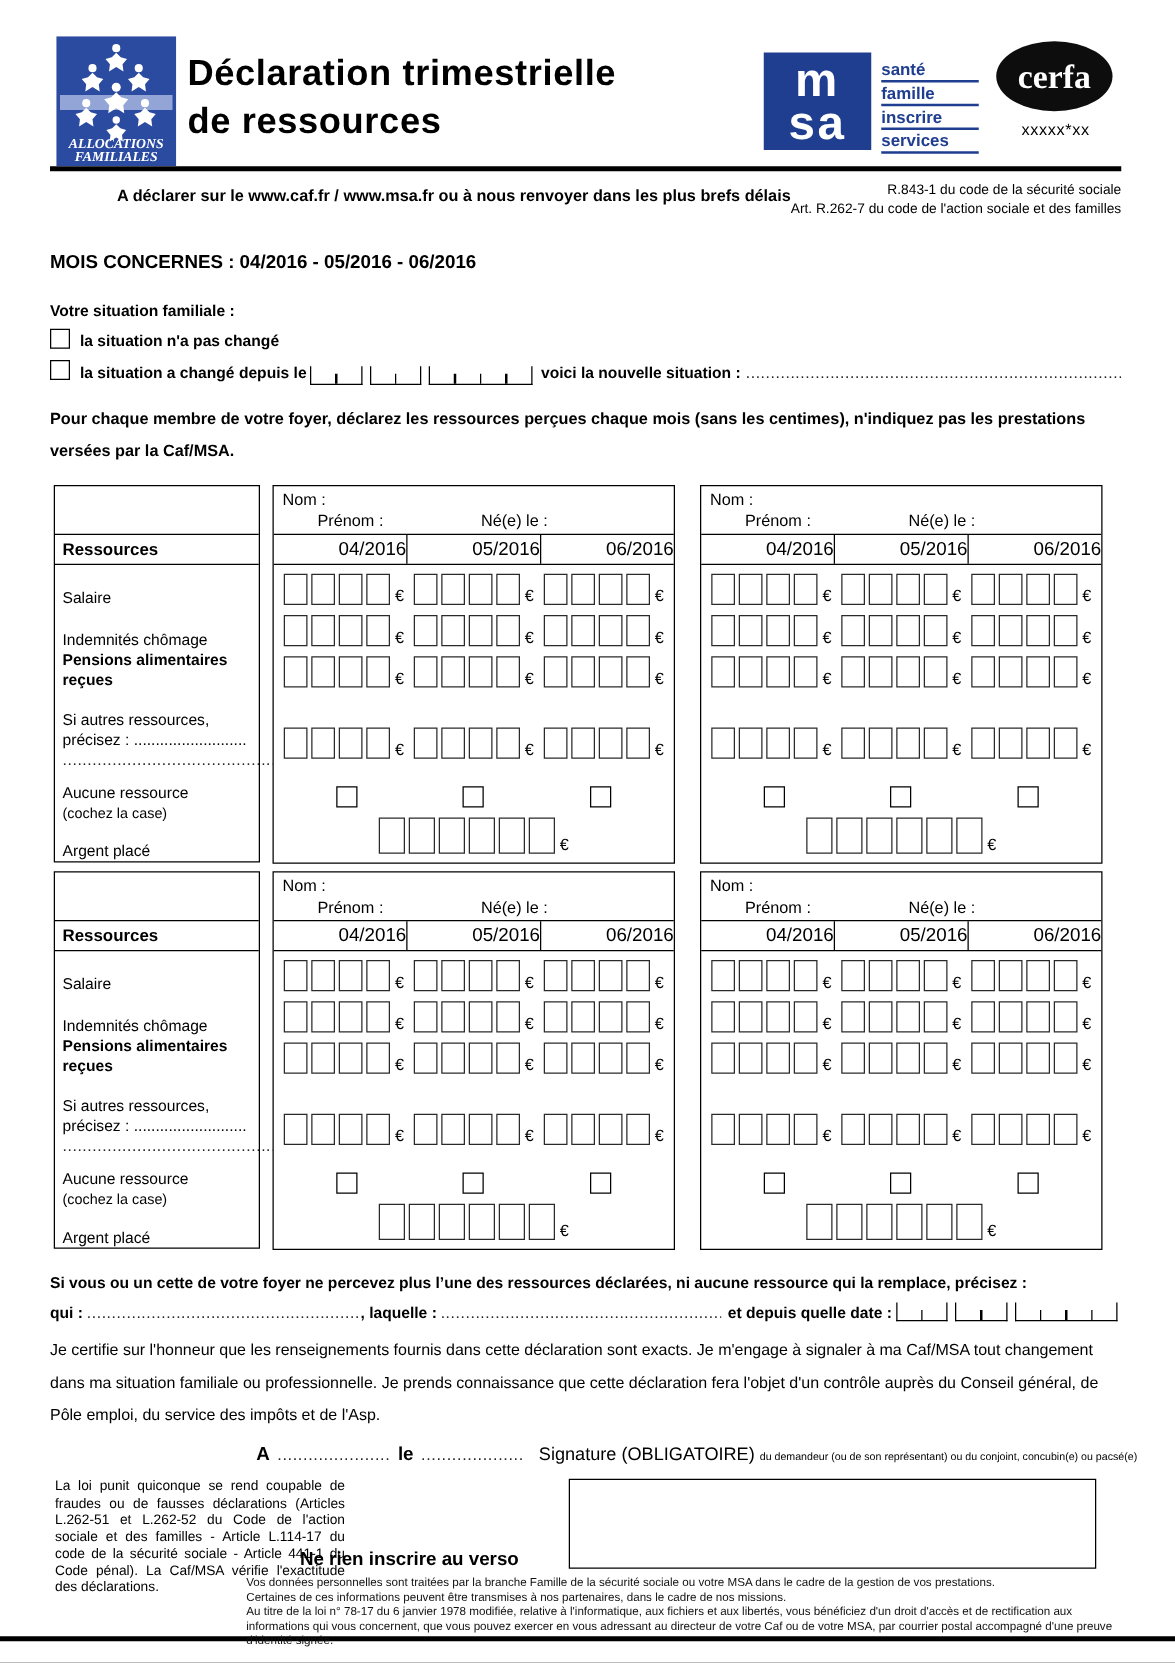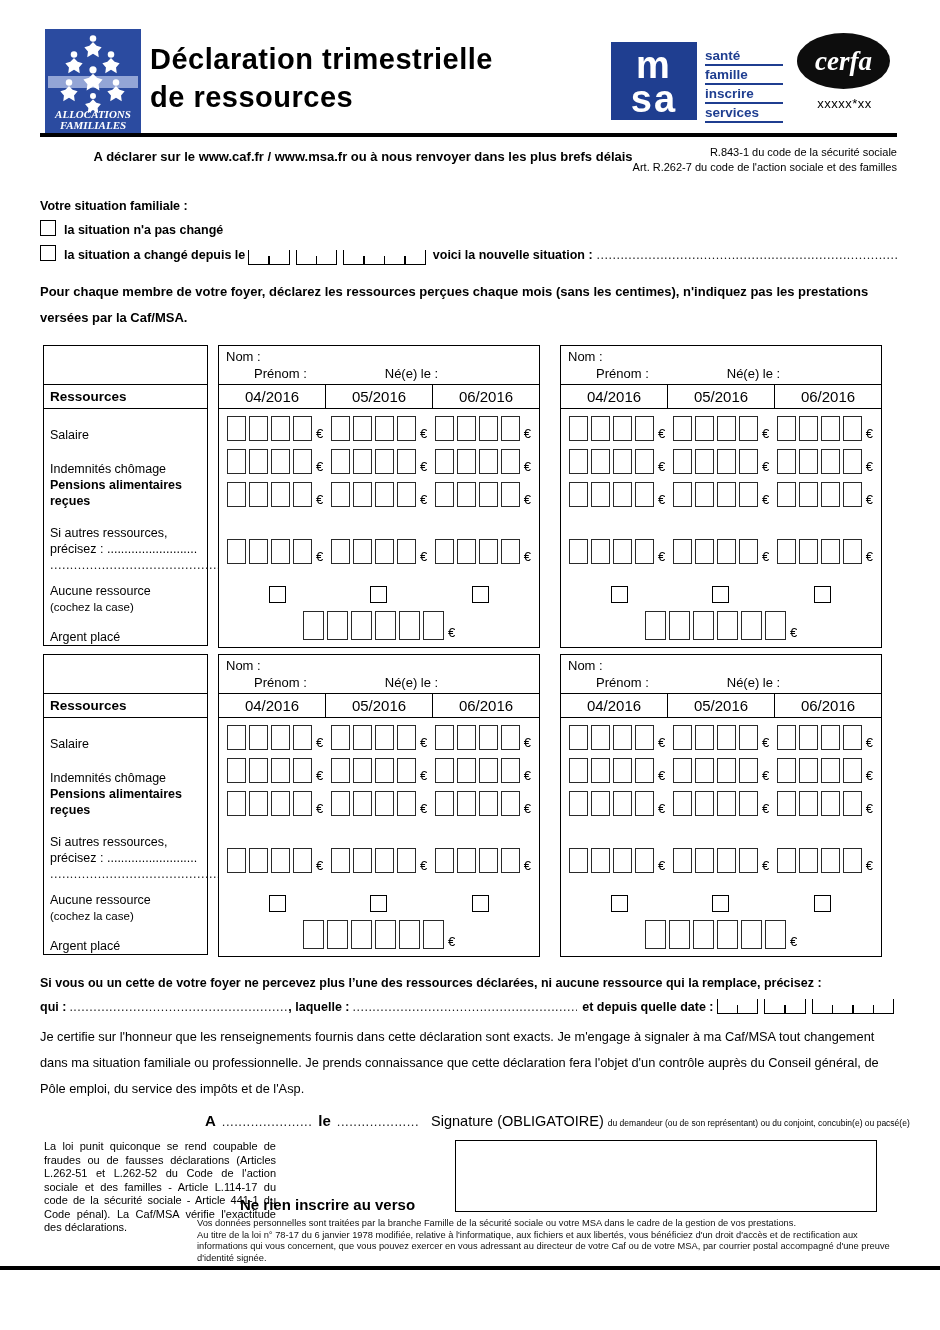--- a/index.html
+++ b/index.html
@@ -17,21 +17,21 @@
   .title { position:absolute; left:150px; top:40px; font-size:29px; font-weight:bold; line-height:38px; letter-spacing:0.5px; }
   .msa { position:absolute; left:611px; top:42px; display:flex; }
   .msa-square { width:86px; height:78px; background:#1f3e90; color:#fff; text-align:center;
     font-weight:bold; line-height:34px; padding-top:6px; font-size:38px; letter-spacing:2px; }
   .msa-words { margin-left:8px; padding-top:6px; }
   .msa-word { width:78px; font-size:13.5px; font-weight:bold; color:#1f3e90;
     border-bottom:2px solid #1f3e90; line-height:16px; padding-bottom:0; margin-bottom:1px; }
   .cerfa { position:absolute; left:797px; top:33px; width:95px; text-align:center; }
   .cerfa-oval { width:93px; height:56px; background:#0d0d0d; border-radius:50%;
     display:flex; align-items:center; justify-content:center; }
-  .cerfa-oval span { color:#fff; font-family:"Liberation Serif", serif; font-style:italic; font-weight:bold; font-size:27px;text-align:right; }
+  .cerfa-oval span { color:#fff; font-family:"Liberation Serif", serif; font-weight:bold; font-size:27px;text-align:right; }
   .cerfa-code { margin-top:7px; font-size:13px; letter-spacing:0.5px; }
   .header-rule { height:4px; background:#000; margin:0 43px 0 40px; }
 
   
   .subheader { display:flex; justify-content:flex-end; align-items:flex-start; margin-top:8px; }
   .declare { font-size:13px; font-weight:bold; padding-top:4px; }
   .lawrefs { font-size:11px; text-align:right; line-height:15px; }
   .months-heading { margin-top:26px; font-size:15px; font-weight:bold; }
 
   
@@ -61,21 +61,21 @@
   .lbl-aucune { margin-top:10px; }
   .lbl-argent { margin-top:14px; }
   .lbl-small { font-size:11.5px; }
 
   .person-block { width:322px; border:1.5px solid #000; margin-right:20px; background:#fff; }
   .person-block.last { margin-right:0; }
   .nom-box { height:39px; border-bottom:1.5px solid #000; padding:2px 7px; font-size:13px; line-height:17px; }
   .prenom-line { display:flex;margin-left:28px; }
   .ne-label { margin-left:78px; }
   .months { display:flex; border-bottom:1.5px solid #000; height:24px; }
-  .month-cell { flex:1; text-align:center; font-size:15px; line-height:23px; border-right:1.5px solid #000; }
+  .month-cell { flex:1; text-align:right; font-size:15px; line-height:23px; border-right:1.5px solid #000; }
   .month-cell.last { border-right:none; }
   .amounts { padding:7px 8px; }
   .amt-row { display:flex; justify-content:space-between; }
   .mt8 { margin-top:8px; }
   .mt-autres { margin-top:32px; }
   .amt-group { display:flex; align-items:flex-end; }
   .cell { width:19px; height:25px; border:1.5px solid #2a2a2a; background:#fff; margin-right:3px; }
   .euro { font-size:13px; margin-left:1px; line-height:14px; }
   .check-row { display:flex; margin-top:22px; }
   .check-slot { flex:1; display:flex; justify-content:center; }
@@ -175,20 +175,21 @@
   <div class="inner">
 
     <div class="subheader">
       <div class="declare">A déclarer sur le www.caf.fr / www.msa.fr ou à nous renvoyer dans les plus brefs délais</div>
       <div class="lawrefs">
         <div>R.843-1 du code de la sécurité sociale</div>
         <div>Art. R.262-7 du code de l'action sociale et des familles</div>
       </div>
     </div>
 
+    <div class="months-heading">MOIS CONCERNES : 04/2016 - 05/2016 - 06/2016</div>
 
     <div class="situation">
       <div class="sit-title">Votre situation familiale :</div>
       <div class="sit-line">
         <span class="checkbox"></span>
         <span>la situation n'a pas changé</span>
       </div>
       <div class="sit-line">
         <span class="checkbox"></span>
         <span>la situation a changé depuis le</span>
@@ -817,20 +818,21 @@
         <span class="sig-le">le</span>
         <span class="dots">....................</span>
         <span class="sig-label">Signature (OBLIGATOIRE)</span>
         <span class="sig-small">du demandeur (ou de son représentant) ou du conjoint, concubin(e) ou pacsé(e)</span>
       </div>
       <div class="law-box">La loi punit quiconque se rend coupable de fraudes ou de fausses déclarations (Articles L.262-51 et L.262-52 du Code de l'action sociale et des familles - Article L.114-17 du code de la sécurité sociale - Article 441-1 du Code pénal). La Caf/MSA vérifie l'exactitude des déclarations.</div>
       <div class="verso">Ne rien inscrire au verso</div>
       <div class="sig-rect"></div>
       <div class="privacy">
         <div>Vos données personnelles sont traitées par la branche Famille de la sécurité sociale ou votre MSA dans le cadre de la gestion de vos prestations.</div>
+        <div>Certaines de ces informations peuvent être transmises à nos partenaires, dans le cadre de nos missions.</div>
         <div>Au titre de la loi n° 78-17 du 6 janvier 1978 modifiée, relative à l'informatique, aux fichiers et aux libertés, vous bénéficiez d'un droit d'accès et de rectification aux informations qui vous concernent, que vous pouvez exercer en vous adressant au directeur de votre Caf ou de votre MSA, par courrier postal accompagné d'une preuve d'identité signée.</div>
       </div>
     </div>
   </div>
 
   <div class="bottom-rule"></div>
 
 </div>
 
 </body></html>

